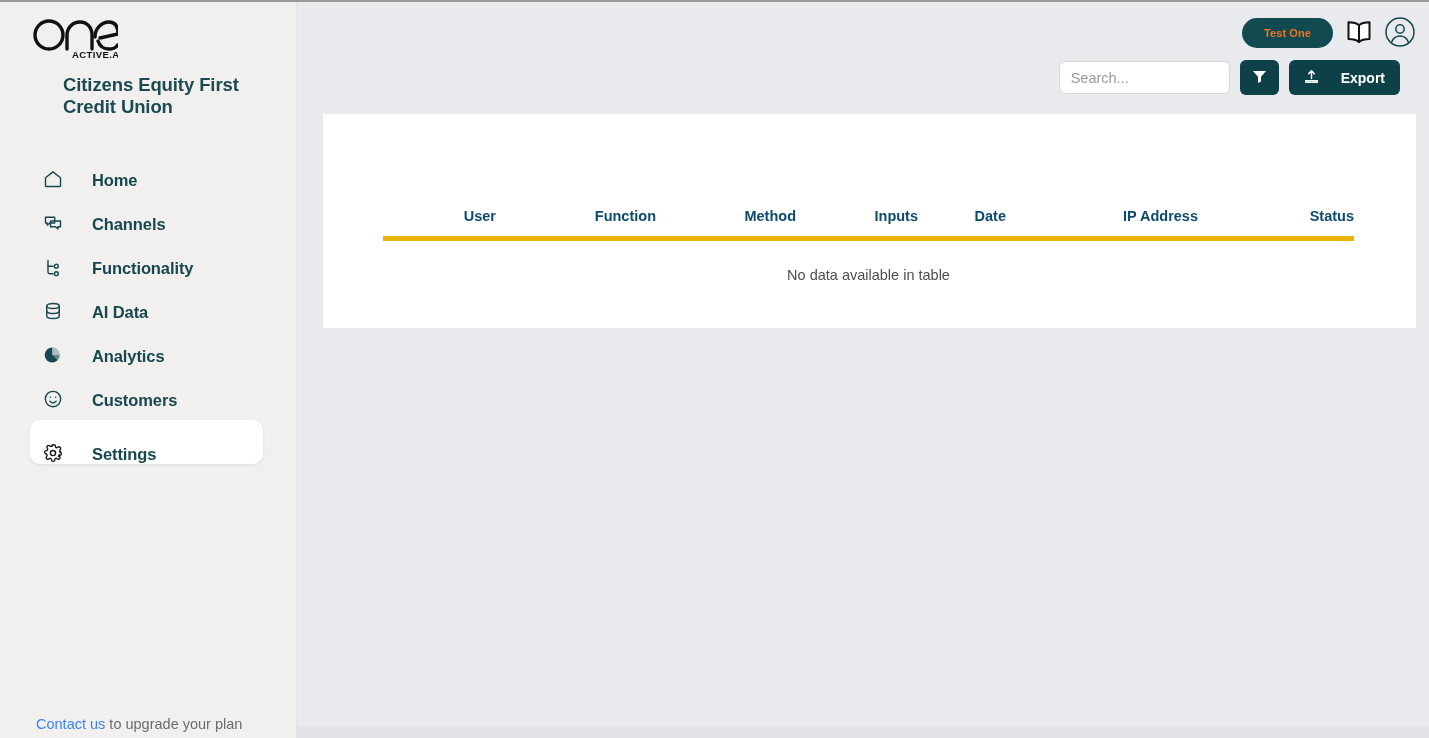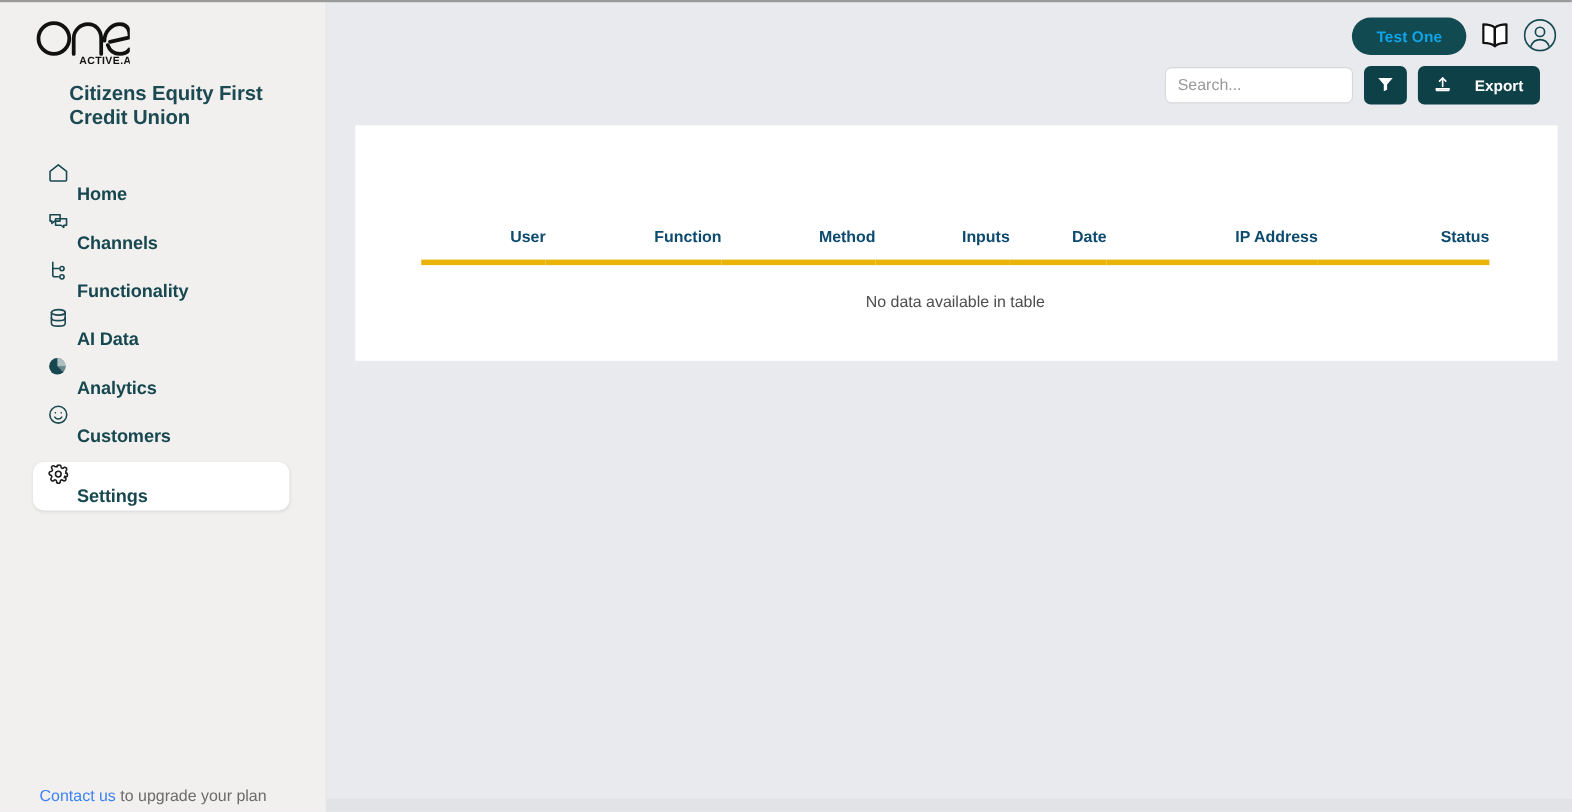--- a/index.html
+++ b/index.html
@@ -65,28 +65,27 @@
     font-family: "Liberation Sans", sans-serif;
   }
 
   .nav {
     margin-top: 28px;
     padding: 0 8px 0 0;
   }
 
   .nav-item {
     display: flex;
-    align-items: flex-start;
+    align-items: flex-end;
     height: 44px;
     margin: 0 8px 0 30px;
     padding-left: 12px;
     border-radius: 10px;
     cursor: pointer;
     position: relative;
-    flex-direction: column;
   }
   .nav-item + .nav-item { margin-top: 0; }
 
   .nav-item .nav-icon {
     width: 22px;
     height: 22px;
     flex: 0 0 22px;
     display: flex;
     align-items: center;
     justify-content: center;
@@ -135,22 +134,22 @@
     height: 62px;
     display: flex;
     align-items: center;
     justify-content: flex-end;
     padding-right: 14px;
     gap: 12px;
   }
 
   .user-pill {
     background: #124a52;
-    color: #0ea5e9;
-    font-size: 14px;
+    color: #f97316;
+    font-size: 11px;
     font-weight: 700;
     border-radius: 999px;
     padding: 9px 22px;
     border: none;
     cursor: pointer;
     letter-spacing: 0.1px;
   }
 
   .icon-btn {
     background: transparent;

